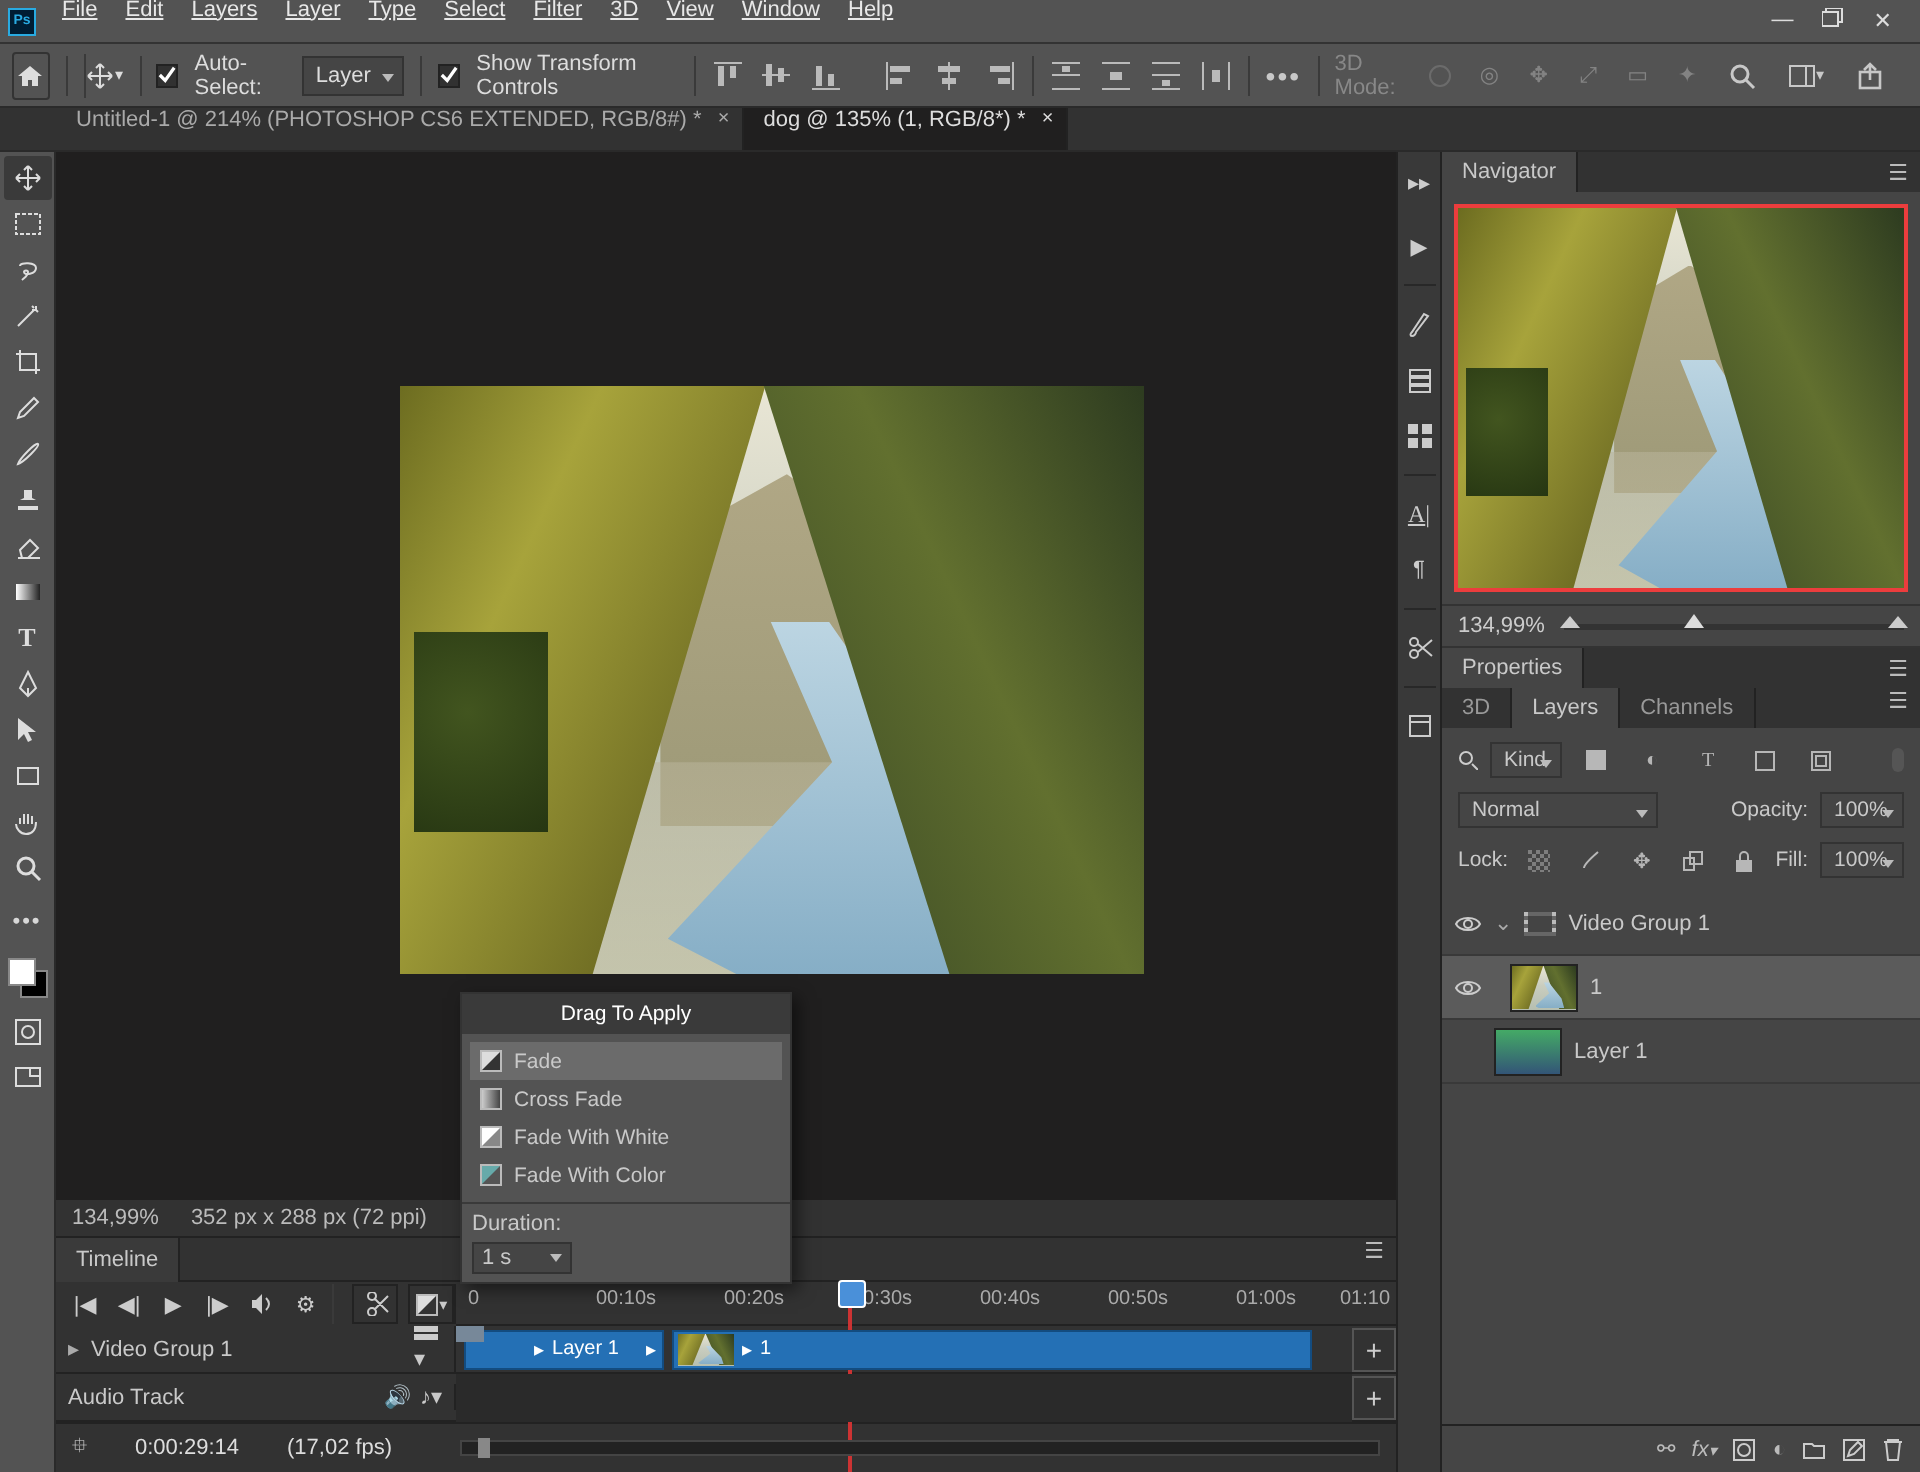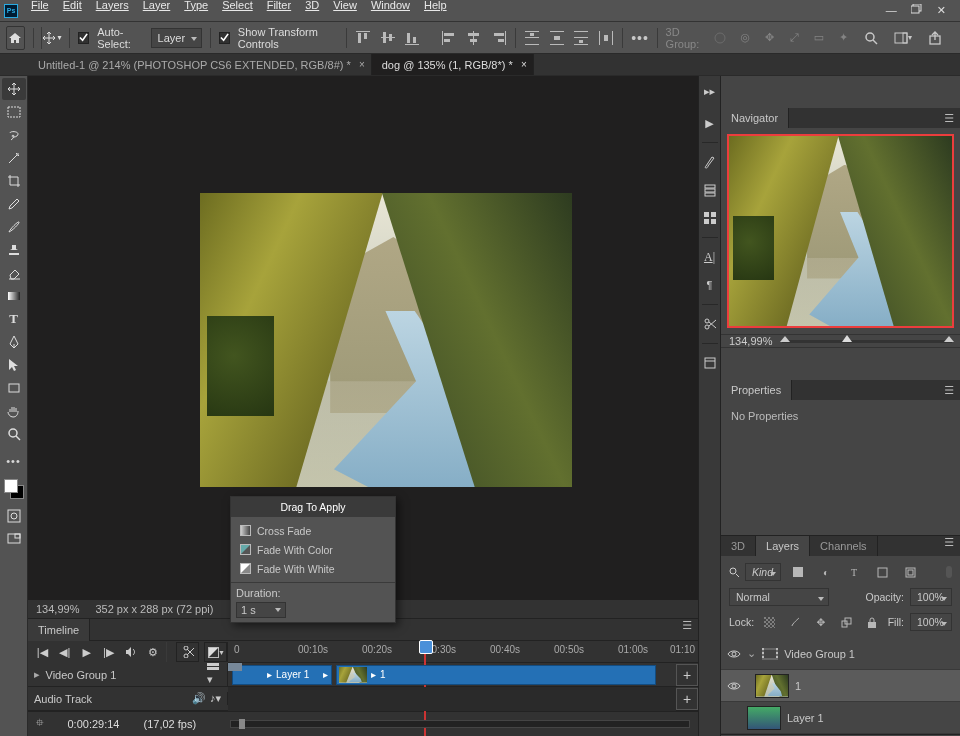--- a/index.html
+++ b/index.html
@@ -15,21 +15,21 @@
   .move-btn{width:22px;height:22px;display:flex;align-items:center;justify-content:center;border-left:1px solid #3a3a3a;}
   .chk{width:12px;height:12px;background:#313131;border:1px solid #222;display:inline-flex;align-items:center;justify-content:center;}
   .chk svg{width:9px;height:9px;}
   .dd{height:20px;background:#454545;border:1px solid #333;padding:0 16px 0 6px;display:inline-flex;align-items:center;position:relative;}
   .dd::after{content:"";position:absolute;right:4px;top:8px;border-left:3px solid transparent;border-right:3px solid transparent;border-top:4px solid #bbb;}
   .vsep{width:1px;height:20px;background:#3a3a3a;}
   .ibtn{width:22px;height:22px;display:inline-flex;align-items:center;justify-content:center;opacity:.85;}
   .ibtn.dis{opacity:.35;}
   
   .tabstrip{height:22px;background:#323232;display:flex;align-items:flex-end;border-bottom:1px solid #2a2a2a;padding-left:28px;}
-  .doctab{height:21px;padding:0 20px 0 10px;display:flex;align-items:center;color:#aaa;position:relative;border-right:1px solid #222;}
+  .doctab{height:21px;padding:0 20px 0 10px;display:flex;align-items:flex-start;color:#aaa;position:relative;border-right:1px solid #222;}
   .doctab.active{background:#201f1f;color:#ddd;}
   .doctab .x{position:absolute;right:6px;font-size:10px;}
   
   .mainrow{display:flex;height:660px;}
   .toolcol{width:28px;background:#535353;border-right:1px solid #2a2a2a;display:flex;flex-direction:column;align-items:center;padding-top:2px;}
   .tool{width:24px;height:22px;display:flex;align-items:center;justify-content:center;margin-bottom:1px;color:#d8d8d8;border-radius:2px;}
   .tool.sel{background:#3a3a3a;}
   .swatch{margin-top:6px;width:20px;height:20px;position:relative;}
   .swatch .bg{position:absolute;right:0;bottom:0;width:14px;height:14px;background:#000;border:1px solid #888;}
   .swatch .fg{position:absolute;left:0;top:0;width:14px;height:14px;background:#fff;border:1px solid #888;}
@@ -77,21 +77,21 @@
   .clip .th{width:28px;height:16px;}
   .addbtn{width:22px;height:22px;border:1px solid #555;display:flex;align-items:center;justify-content:center;color:#ccc;font-size:14px;}
   .tl-foot{height:24px;display:flex;align-items:center;padding:0 8px;gap:24px;border-top:1px solid #222;color:#ddd;}
   .zoombar{flex:1;height:8px;background:#222;position:relative;border:1px solid #444;margin-left:10px;}
   .zoombar::before{content:"";position:absolute;left:8px;top:-2px;width:6px;height:10px;background:#888;}
   
   .rcol{width:22px;background:#393939;border-left:1px solid #222;display:flex;flex-direction:column;align-items:center;gap:10px;padding-top:6px;}
   .rcol .rbtn{width:18px;height:18px;display:flex;align-items:center;justify-content:center;color:#ccc;}
   .rsep{width:16px;height:1px;background:#282828;}
   .rpanel{width:240px;background:#454545;border-left:1px solid #222;display:flex;flex-direction:column;}
-  .panel-tab{height:20px;display:flex;align-items:center;background:#323232;margin-top:32px;}
+  .panel-tab{height:20px;display:flex;align-items:center;background:#323232;}
   .ptab{padding:0 10px;height:20px;line-height:20px;background:#454545;border-right:1px solid #222;}
   .ptab.inact{background:#323232;color:#999;}
   .pham{margin-left:auto;margin-right:6px;color:#bbb;}
   .nav-body{padding:6px;flex:0 0 auto;}
   .nav-img{border:2px solid #ec3d3d;height:194px;}
   .nav-img .cimg{transform:none;}
   .nav-zoom{height:22px;display:flex;align-items:center;padding:0 8px;gap:10px;color:#ccc;border-top:1px solid #333;border-bottom:1px solid #333;}
   .nzbar{flex:1;height:3px;background:#333;position:relative;}
   .nzbar::before,.nzbar::after{content:"";position:absolute;top:-4px;border-left:5px solid transparent;border-right:5px solid transparent;border-bottom:6px solid #ccc;}
   .nzbar::before{left:-2px;}
@@ -242,21 +242,21 @@
   <div class="ibtn">
       <svg width="14" height="14" viewBox="0 0 14 14" fill="#ccc">
         <rect x="0" width="1" height="14"></rect>
         <rect x="13" width="1" height="14"></rect>
         <rect x="5" y="4" width="4" height="6"></rect>
       </svg>
     </div>
   <div class="vsep"></div>
   <div class="ibtn" style="font-size:14px;letter-spacing:1px;">•••</div>
   <div class="vsep"></div>
-  <span class="dis" style="color:#888;">3D Group:</span>
+  <span class="dis" style="color:#888;">3D Mode:</span>
   <div class="ibtn dis">
       <svg width="14" height="14" fill="#999">
         <circle cx="7" cy="7" r="5" fill="none" stroke="#999"></circle>
       </svg>
     </div>
   <div class="ibtn dis">◎</div>
   <div class="ibtn dis">✥</div>
   <div class="ibtn dis">⤢</div>
   <div class="ibtn dis">▭</div>
   <div class="ibtn dis">✦</div>
@@ -410,31 +410,35 @@
             <div class="river"></div>
             <div class="mtnL"></div>
             <div class="mtnR"></div>
             <div class="tree"></div>
         </div>
       </div>
 
       <div class="trans">
         <div class="trans-head">Drag To Apply</div>
         <ul>
+          <li class="sel">
+              <span class="tricon"></span>
+              <span>Fade</span>
+            </li>
           <li>
               <span class="tricon" style="background:linear-gradient(90deg,#ccc,#444);"></span>
               <span>Cross Fade</span>
             </li>
           <li>
+              <span class="tricon" style="background:linear-gradient(135deg,#fff 49%,#888 51%);"></span>
+              <span>Fade With White</span>
+            </li>
+          <li>
               <span class="tricon" style="background:linear-gradient(135deg,#6aa 49%,#555 51%);"></span>
               <span>Fade With Color</span>
-            </li>
-          <li>
-              <span class="tricon" style="background:linear-gradient(135deg,#fff 49%,#888 51%);"></span>
-              <span>Fade With White</span>
             </li>
         </ul>
         <div class="durrow">
           <div>Duration:</div>
           <div class="durbox">1 s</div>
         </div>
       </div>
     </div>
     <div class="status">
       <span>134,99%</span>
@@ -592,36 +596,35 @@
       <span>134,99%</span>
       <div class="nzbar">
           <div class="h"></div>
         </div>
     </div>
     <div class="props">
       <div class="panel-tab">
           <div class="ptab">Properties</div>
           <span class="pham">☰</span>
         </div>
-      <div class="props-body"><span>No Properties</span></div>
     </div>
     <div class="lay-panel">
       <div class="lay-tabs">
         <div class="ptab inact">3D</div>
         <div class="ptab">Layers</div>
         <div class="ptab inact">Channels</div>
         <span class="pham">☰</span>
       </div>
       <div class="lay-opts">
         <div class="row">
           <svg width="10" height="10" fill="none" stroke="#ccc">
               <circle cx="4" cy="4" r="3"></circle>
               <path d="M7 7l3 3"></path>
             </svg>
-          <span class="dd" style="width:36px;font-style:italic;">Kind</span>
+          <span class="dd" style="width:36px;">Kind</span>
           <span class="ibtn">
               <svg width="12" height="12" fill="#ccc">
                 <rect x="1" y="1" width="10" height="10"></rect>
               </svg>
             </span>
           <span class="ibtn" style="font-size:10px;">◐</span>
           <span class="ibtn" style="font:10px serif;">T</span>
           <span class="ibtn">
               <svg width="11" height="11" fill="none" stroke="#ccc">
                 <rect x="1" y="1" width="9" height="9"></rect>

